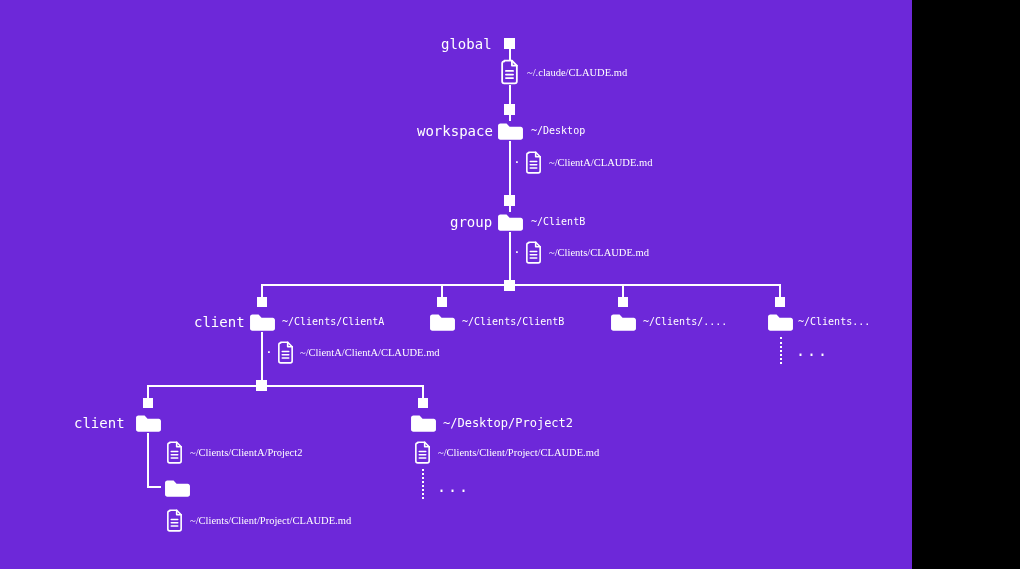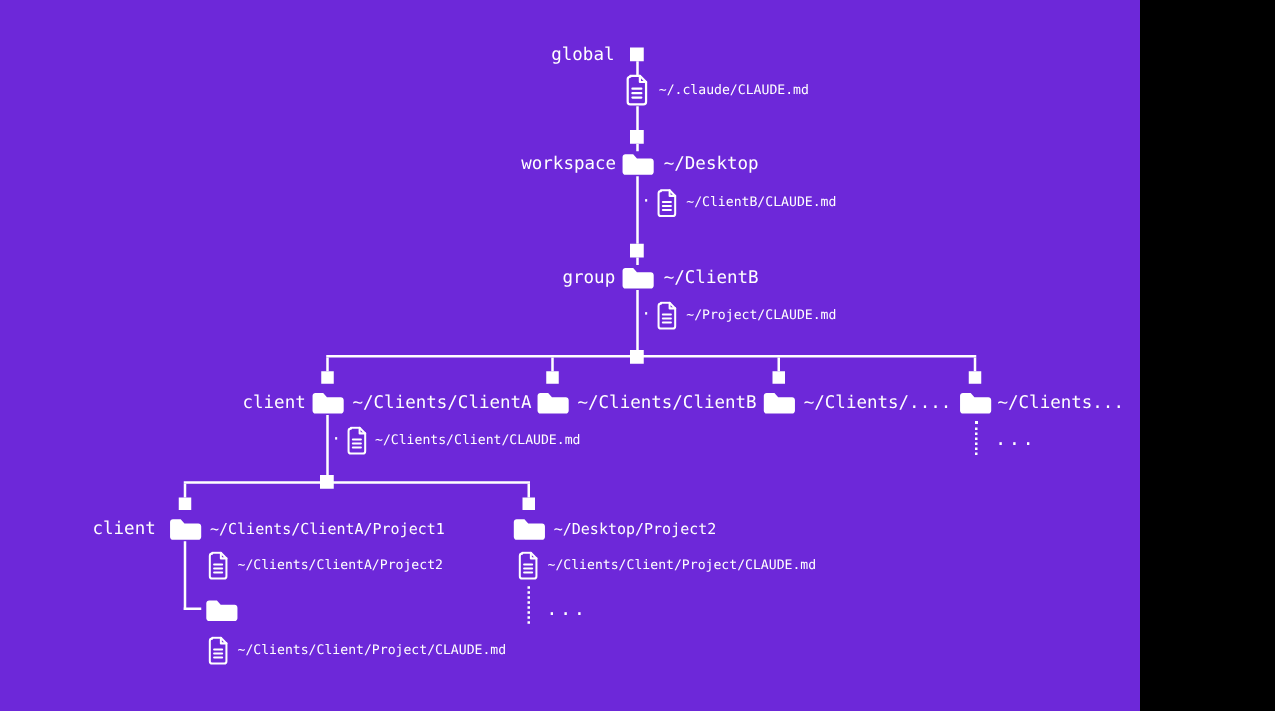--- a/index.html
+++ b/index.html
@@ -2,24 +2,24 @@
 <html><head>
 <meta charset="utf-8">
 <style>
   html,body{margin:0;padding:0;background:#000;}
   #stage{
     position:relative;width:912px;height:569px;background:#6d28d9;overflow:hidden;
     font-family:"DejaVu Sans Mono","Liberation Mono",monospace;color:#fff;
   }
   .txt{position:absolute;white-space:pre;color:#fff;}
   .lbl{font-size:14px;height:16px;line-height:16px;}
-  .fold-path{font-size:14px;height:16px;line-height:16px;}
+  .fold-path{font-size:10px;height:16px;line-height:16px;}
   .proj-path{font-size:12px;height:15px;line-height:15px;}
   .sub-path{font-size:11px;height:14px;line-height:14px;}
-  .file-path{font-size:10.5px;height:13px;line-height:13px;}
+  .file-path{font-size:10.5px;height:13px;line-height:13px;font-family:Liberation Serif, serif;}
   .bullet{position:absolute;font-size:13px;height:14px;line-height:14px;color:#fff;}
   .ellipsis{position:absolute;font-size:15px;height:18px;line-height:18px;letter-spacing:2px;color:#fff;}
   .vl{position:absolute;width:2px;background:#fff;}
   .hl{position:absolute;height:2px;background:#fff;}
   .sq{position:absolute;width:11px;height:11px;background:#fff;}
   .sq-s{position:absolute;width:10px;height:10px;background:#fff;}
   .dotcol{position:absolute;width:0;border-left:2px dotted #fff;}
   .icon{position:absolute;display:block;}
   .folder{width:27px;height:21px;}
   .file{width:19px;height:23px;}
@@ -57,35 +57,35 @@
   <span class="txt lbl" style="left:417px;top:123px">workspace</span>
   <svg class="icon folder" style="left:497px;top:121px" viewBox="0 0 26 20">
       <use href="#sym-folder"></use>
     </svg>
   <span class="txt fold-path" style="left:531px;top:123px">~/Desktop</span>
   <div class="vl" style="left:509px;top:141px;height:54px"></div>
   <span class="bullet" style="left:513px;top:155px">·</span>
   <svg class="icon file" style="left:524px;top:151px" viewBox="0 0 20 24">
       <use href="#sym-file"></use>
     </svg>
-  <span class="txt file-path" style="left:549px;top:156px">~/ClientB/CLAUDE.md</span>
+  <span class="txt file-path" style="left:549px;top:156px">~/ClientA/CLAUDE.md</span>
   <div class="sq" style="left:504px;top:195px"></div>
   <div class="vl" style="left:509px;top:206px;height:6px"></div>
 
   <span class="txt lbl" style="left:450px;top:214px">group</span>
   <svg class="icon folder" style="left:497px;top:212px" viewBox="0 0 26 20">
       <use href="#sym-folder"></use>
     </svg>
   <span class="txt fold-path" style="left:531px;top:214px">~/ClientB</span>
   <div class="vl" style="left:509px;top:232px;height:48px"></div>
   <span class="bullet" style="left:513px;top:245px">·</span>
   <svg class="icon file" style="left:524px;top:241px" viewBox="0 0 20 24">
       <use href="#sym-file"></use>
     </svg>
-  <span class="txt file-path" style="left:549px;top:246px">~/Project/CLAUDE.md</span>
+  <span class="txt file-path" style="left:549px;top:246px">~/Clients/CLAUDE.md</span>
 
   <div class="sq" style="left:504px;top:280px"></div>
   <div class="hl" style="left:261px;top:284px;width:520px"></div>
   <div class="vl" style="left:261px;top:286px;height:11px"></div>
   <div class="sq-s" style="left:257px;top:297px"></div>
   <div class="vl" style="left:441px;top:286px;height:11px"></div>
   <div class="sq-s" style="left:437px;top:297px"></div>
   <div class="vl" style="left:622px;top:286px;height:11px"></div>
   <div class="sq-s" style="left:618px;top:297px"></div>
   <div class="vl" style="left:779px;top:286px;height:11px"></div>
@@ -107,36 +107,35 @@
   <svg class="icon folder" style="left:767px;top:312px" viewBox="0 0 26 20">
       <use href="#sym-folder"></use>
     </svg>
   <span class="txt fold-path" style="left:798px;top:314px">~/Clients...</span>
 
   <div class="vl" style="left:261px;top:332px;height:48px"></div>
   <span class="bullet" style="left:265px;top:345px">·</span>
   <svg class="icon file" style="left:276px;top:341px" viewBox="0 0 20 24">
       <use href="#sym-file"></use>
     </svg>
-  <span class="txt file-path" style="left:300px;top:346px">~/Clients/Client/CLAUDE.md</span>
+  <span class="txt file-path" style="left:300px;top:346px">~/ClientA/ClientA/CLAUDE.md</span>
   <div class="dotcol" style="left:780px;top:337px;height:27px"></div>
   <span class="ellipsis" style="left:796px;top:342px">...</span>
 
   <div class="sq" style="left:256px;top:380px"></div>
   <div class="hl" style="left:147px;top:385px;width:277px"></div>
   <div class="vl" style="left:147px;top:387px;height:11px"></div>
   <div class="sq-s" style="left:143px;top:398px"></div>
   <div class="vl" style="left:422px;top:387px;height:11px"></div>
   <div class="sq-s" style="left:418px;top:398px"></div>
 
   <span class="txt lbl" style="left:74px;top:415px">client</span>
   <svg class="icon folder" style="left:135px;top:413px" viewBox="0 0 26 20">
       <use href="#sym-folder"></use>
     </svg>
-  <span class="txt proj-path" style="left:168px;top:416px">~/Clients/ClientA/Project1</span>
   <svg class="icon folder" style="left:410px;top:413px" viewBox="0 0 26 20">
       <use href="#sym-folder"></use>
     </svg>
   <span class="txt proj-path" style="left:443px;top:416px">~/Desktop/Project2</span>
 
   <div class="vl" style="left:147px;top:433px;height:55px"></div>
   <div class="hl" style="left:147px;top:486px;width:14px"></div>
   <svg class="icon file" style="left:165px;top:441px" viewBox="0 0 20 24">
       <use href="#sym-file"></use>
     </svg>

